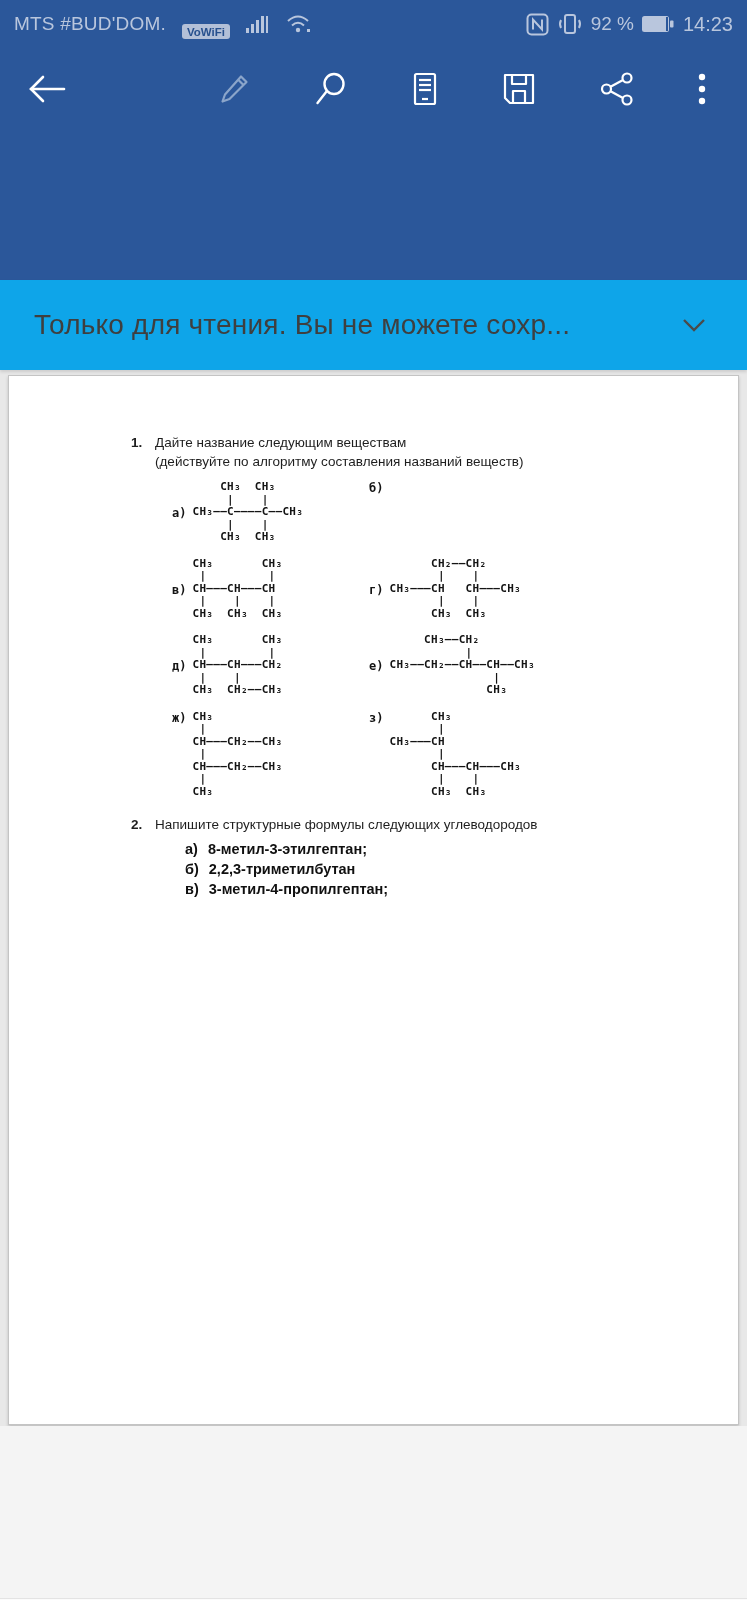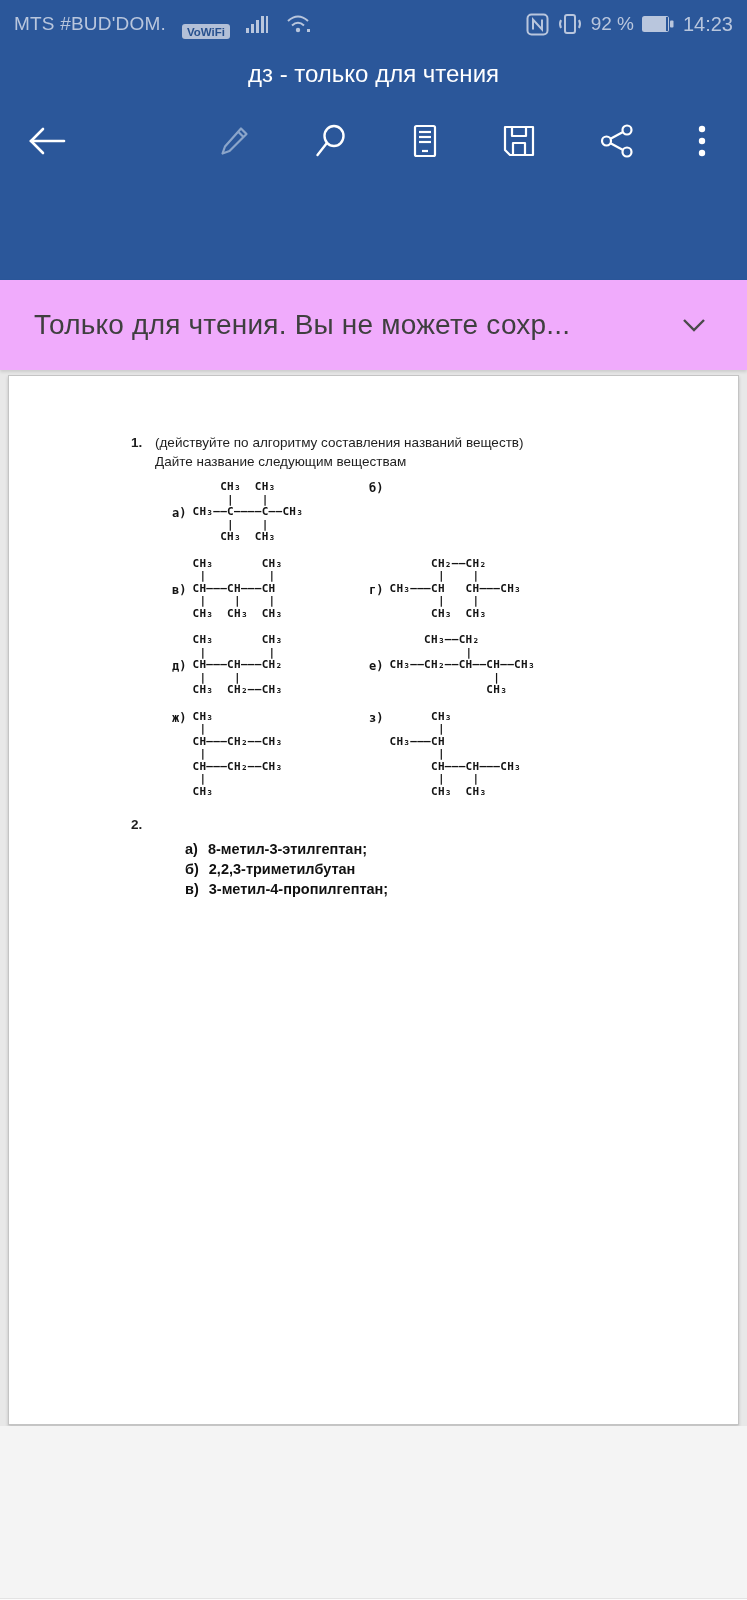--- a/index.html
+++ b/index.html
@@ -19,21 +19,21 @@
   .time { font-size:20px; margin-left:1px; }
   .title-row { height:52px; display:flex; align-items:center; justify-content:center;
                color:#fff; font-size:24px; }
   .toolbar { height:96px; display:flex; align-items:center;
              padding:0 40px 14px 26px; }
   .tool-btn { background:none; border:none; cursor:pointer; padding:0; line-height:0; }
   .tool-group { flex:1; margin-left:150px; display:flex; justify-content:space-between;
                 align-items:center; }
 
   
-  .banner { height:90px; background:#f0abfc; display:flex; align-items:center;
+  .banner { height:90px; background:#0ea5e9; display:flex; align-items:center;
             padding:4px 34px; box-shadow:0 2px 3px rgba(0,0,0,.12); position:relative; }
   .banner-text { font-size:28px; color:#3f3f3f; letter-spacing:.2px; }
   .banner-chevron { margin-left:auto; background:none; border:none; cursor:pointer;
                     padding:6px; line-height:0; }
 
   
   .doc-wrap { background:#e8e8e8; height:1056px; padding:5px 8px 0; }
   .page { background:#fff; border:1px solid #c4c4c4; height:1050px;
           box-shadow:0 2px 3px rgba(0,0,0,.18); overflow:hidden; }
 
@@ -110,23 +110,20 @@
         <svg width="34" height="20" viewBox="0 0 34 20">
           <rect x="1" y="2" width="27" height="16" rx="2.5" fill="#b9c6dd"></rect>
           <rect x="25" y="3" width="2" height="14" fill="#2b579a"></rect>
           <rect x="29" y="6.5" width="3.5" height="7" rx="1" fill="#b9c6dd"></rect>
         </svg>
       </span>
       <span class="time">14:23</span>
     </span>
   </div>
 
-  <div class="title-row">
-    <span>дз - только для чтения</span>
-  </div>
 
   <div class="toolbar">
     <button class="tool-btn">
       <span>
         <svg width="42" height="34" viewBox="0 0 42 34">
           <g stroke="#fff" stroke-width="2.6" fill="none" stroke-linecap="round">
             <path d="M38 17 H5"></path>
               <path d="M17 5 L5 17 L17 29"></path>
           </g>
         </svg>
@@ -215,22 +212,22 @@
     </span>
   </button>
 </div>
 
 <div class="doc-wrap">
   <div class="page">
 
     <div class="q-item item1">
       <span class="q-num">1.</span>
       <span>
+        <div>Дайте название следующим веществам</div>
         <div>(действуйте по алгоритму составления названий веществ)</div>
-        <div>Дайте название следующим веществам</div>
       </span>
     </div>
 
     <div class="formula-grid">
       <div class="formula off">
         <span class="f-label">а)</span>
         <span class="f-body">    CH₃  CH₃
      |    |
 CH₃——C————C——CH₃
      |    |
@@ -288,20 +285,21 @@
 CH₃———CH
        |
       CH———CH———CH₃
        |    |
       CH₃  CH₃</span>
       </div>
     </div>
 
     <div class="q-item item2">
       <span class="q-num">2.</span>
+      <span>Напишите структурные формулы следующих углеводородов</span>
     </div>
 
     <div class="subitems">
       <div class="subitem">
         <span>а)</span>
         <span>8-метил-3-этилгептан;</span>
       </div>
       <div class="subitem">
         <span>б)</span>
         <span>2,2,3-триметилбутан</span>

